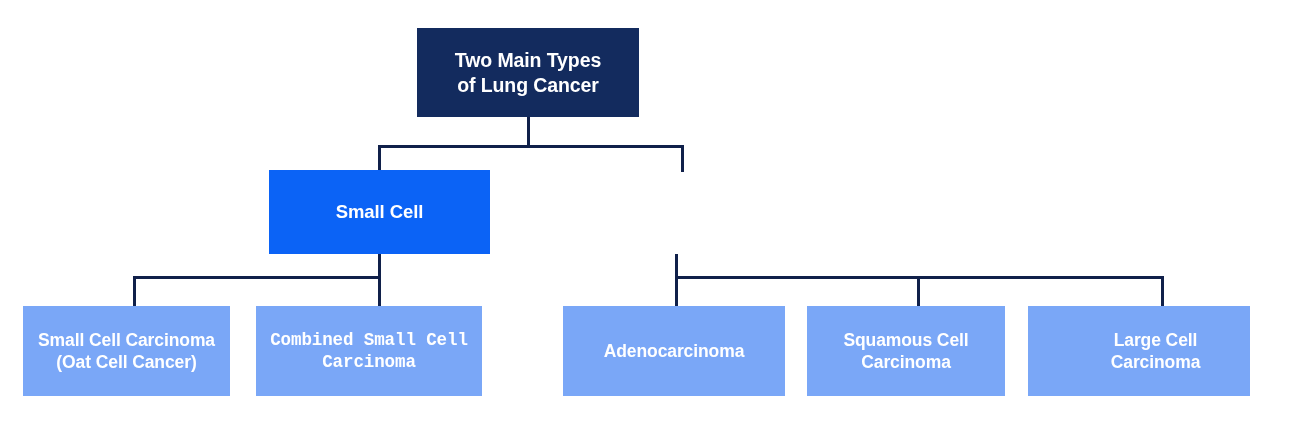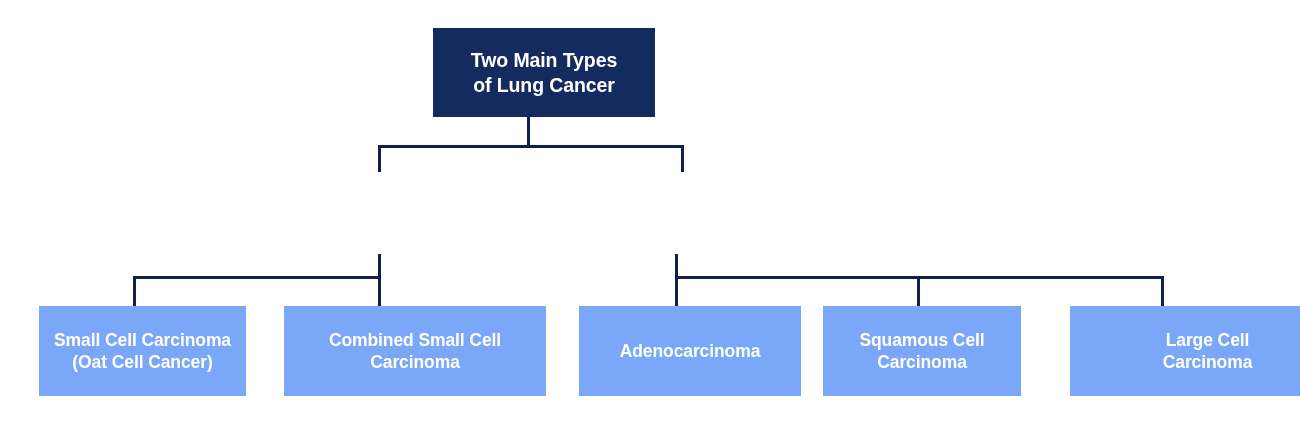--- a/index.html
+++ b/index.html
@@ -24,21 +24,20 @@
     display: flex;
     align-items: center;
     justify-content: center;
     text-align: center;
     box-sizing: border-box;
     color: #ffffff;
     font-weight: bold;
     line-height: 1.26;
     letter-spacing: -0.1px;
     z-index: 2;
-    margin-left: 16px;
   }
   .node-label {
     display: block;
     width: 100%;
     padding: 0 8px;
     box-sizing: border-box;
     white-space: pre-line;
   }
   
   .node.level-root {
@@ -59,24 +58,24 @@
   .node.type-small     { left: 269px; width: 221px; }
   .node.type-nonsmall  { left: 561px; width: 221px; }
   
   .node.level-subtype {
     top: 306px;
     height: 90px;
     background: #7aa7f7;
     font-size: 17.5px;
   }
   .node.sub-oat        { left: 23px;   width: 207px; }
-  .node.sub-combined   { left: 268px;  width: 262px; }
+  .node.sub-combined   { left: 256px;  width: 226px; font-family: Liberation Mono, monospace; }
   .node.sub-adeno      { left: 563px;  width: 222px; }
   .node.sub-squamous   { left: 807px;  width: 198px; }
-  .node.sub-largecell  { left: 1054px; width: 242px; padding-left: 33px; }
+  .node.sub-largecell  { left: 1028px; width: 222px; padding-left: 33px; }
 
   
   .connector-layer {
     position: absolute;
     left: 0;
     top: 0;
     width: 1300px;
     height: 429px;
     z-index: 1;
   }
@@ -129,20 +128,23 @@
     <div class="edge v edge-ns-d1"></div>
     <div class="edge v edge-ns-d2"></div>
     <div class="edge v edge-ns-d3"></div>
   </div>
 
   <div class="node level-root">
     <span class="node-label">Two Main Types
 of Lung Cancer</span>
   </div>
 
+  <div class="node level-type type-small">
+    <span class="node-label">Small Cell</span>
+  </div>
 
   <div class="node level-subtype sub-oat">
     <span class="node-label">Small Cell Carcinoma
 (Oat Cell Cancer)</span>
   </div>
   <div class="node level-subtype sub-combined">
     <span class="node-label">Combined Small Cell
 Carcinoma</span>
   </div>
   <div class="node level-subtype sub-adeno">

